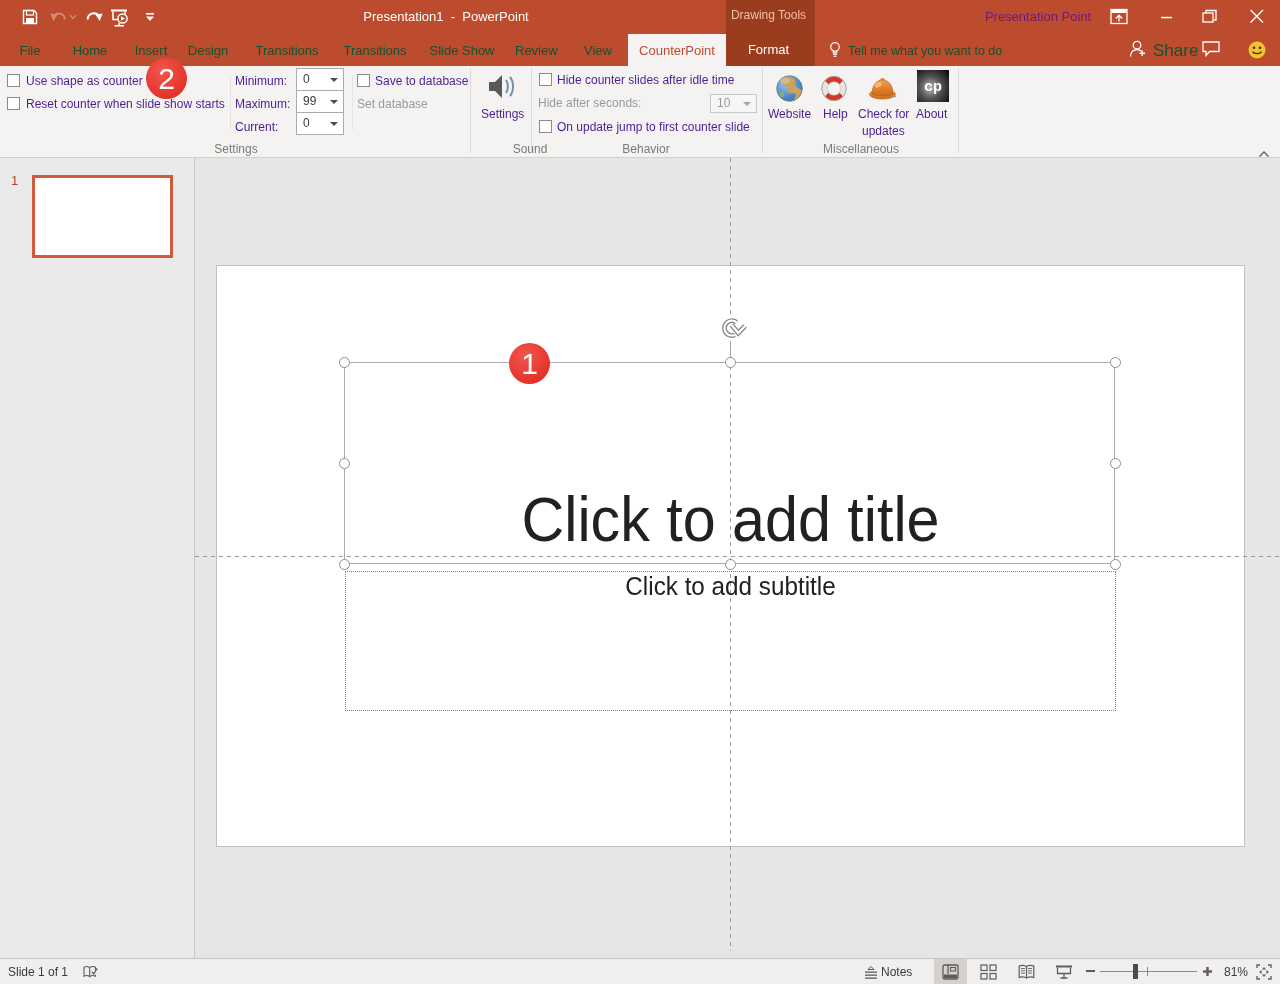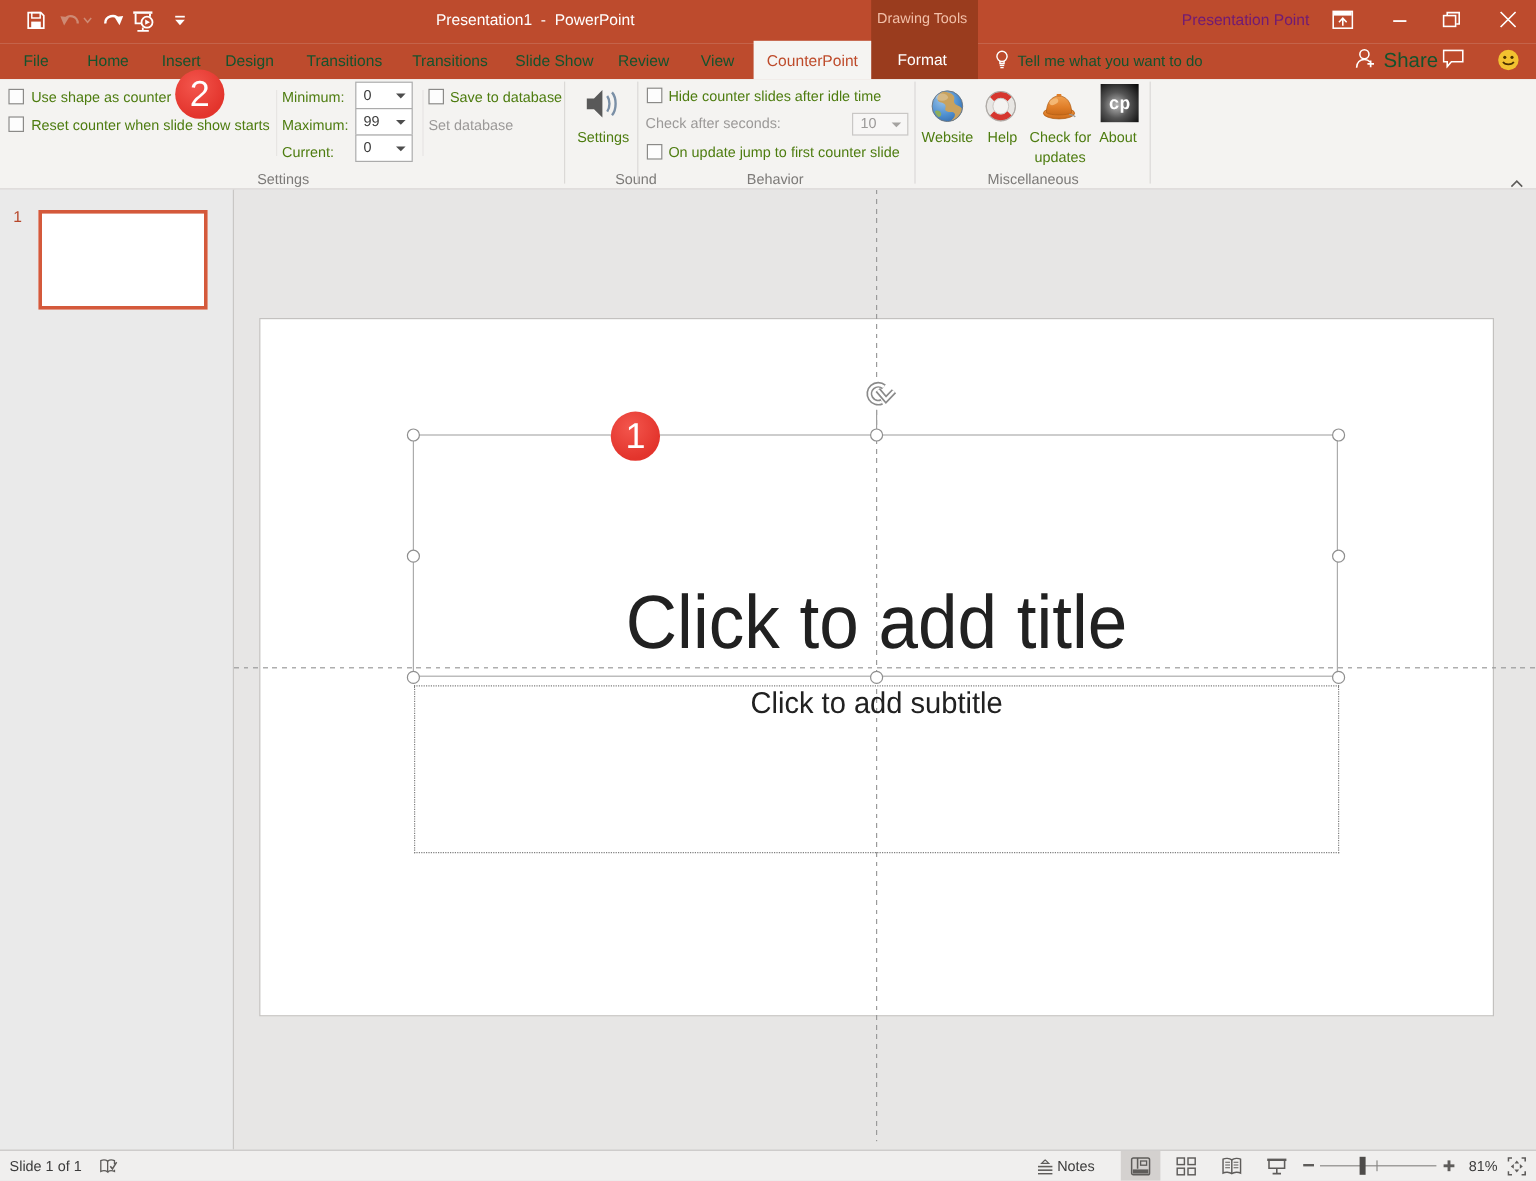--- a/index.html
+++ b/index.html
@@ -14,21 +14,21 @@
   #dtools .dt1 { position:absolute; top:8px; width:85px; text-align:center; color:#F2BFA8; font-size:12px; }
   #dtools .dt2 { position:absolute; top:42px; width:85px; text-align:center; color:#fff; font-size:13px; }
   #title1 { position:absolute; top:9px; left:296px; width:300px; text-align:center; color:#fff; font-size:13px; }
   #title2 { position:absolute; top:9px; left:938px; width:200px; text-align:center; color:#701a75; font-size:13px; }
 
   .tab { position:absolute; top:36px; height:30px; line-height:30px; color:#14532d; font-size:13px; text-align:center; }
   #cptab { position:absolute; left:628px; top:34px; width:98px; height:32px; background:#F5F4F2; color:#BE4B2B; font-size:13px; line-height:34px; text-align:center; }
 
   
   #ribbon { position:absolute; left:0; top:66px; width:1280px; height:92px; background:#F4F3F1; border-bottom:1px solid #D2CFCD; }
-  .rtext { position:absolute; font-size:12px; color:#4d7c0f; white-space:nowrap; }
+  .rtext { position:absolute; font-size:12px; color:#4c1d95; white-space:nowrap; }
   .gray  { color:#9B9998; }
   .grplabel { position:absolute; font-size:12px; color:#7C7A78; white-space:nowrap; transform:translateX(-50%); }
   .cbx { position:absolute; width:13px; height:13px; background:#FDFDFD; border:1px solid #8B8A88; }
   .sep { position:absolute; top:2px; width:1px; height:85px; background:#DBD9D7; }
   .isep { position:absolute; width:1px; background:#E7E5E3; }
   .combo { position:absolute; width:48px; height:23px; background:#fff; border:1px solid #ABABAB; font-size:12px; color:#3B3B3B; line-height:21px; padding-left:6px; }
   .combo .arr { position:absolute; right:5px; top:9px; width:0; height:0; border-left:4px solid transparent; border-right:4px solid transparent; border-top:4px solid #4D4D4D; }
   .combod { position:absolute; width:47px; height:19px; background:#F7F6F5; border:1px solid #C9C7C5; font-size:12px; color:#9B9998; line-height:17px; padding-left:6px; }
   .combod .arr { position:absolute; right:5px; top:7px; width:0; height:0; border-left:4px solid transparent; border-right:4px solid transparent; border-top:4px solid #A5A3A1; }
 
@@ -192,21 +192,21 @@
       <path d="M19 8 C21.5 11.5 21.5 17.5 19 21" fill="none" stroke="#7A8FA6" stroke-width="2"></path>
       <path d="M23 5 C27 9.5 27 19.5 23 24" fill="none" stroke="#7A8FA6" stroke-width="2"></path>
     </svg>
   </div>
   <div class="rtext" style="left:481px;top:41px;">Settings</div>
   <div class="grplabel" style="left:530px;top:76px;">Sound</div>
   <div class="sep" style="left:531px;"></div>
 
   <div class="cbx" style="left:539px;top:7px;"></div>
   <div class="rtext" style="left:557px;top:7px;">Hide counter slides after idle time</div>
-  <div class="rtext gray" style="left:538px;top:30px;">Check after seconds:</div>
+  <div class="rtext gray" style="left:538px;top:30px;">Hide after seconds:</div>
   <div class="combod" style="left:710px;top:28px;">10<span class="arr"></span></div>
   <div class="cbx" style="left:539px;top:54px;"></div>
   <div class="rtext" style="left:557px;top:54px;">On update jump to first counter slide</div>
   <div class="grplabel" style="left:646px;top:76px;">Behavior</div>
   <div class="sep" style="left:762px;"></div>
 
   <div id="globeicon" class="abs" style="left:776px;top:9px;">
     <svg width="27" height="27" viewBox="0 0 27 27">
       <defs>
         <radialGradient id="gl" cx="0.35" cy="0.3" r="0.9">

